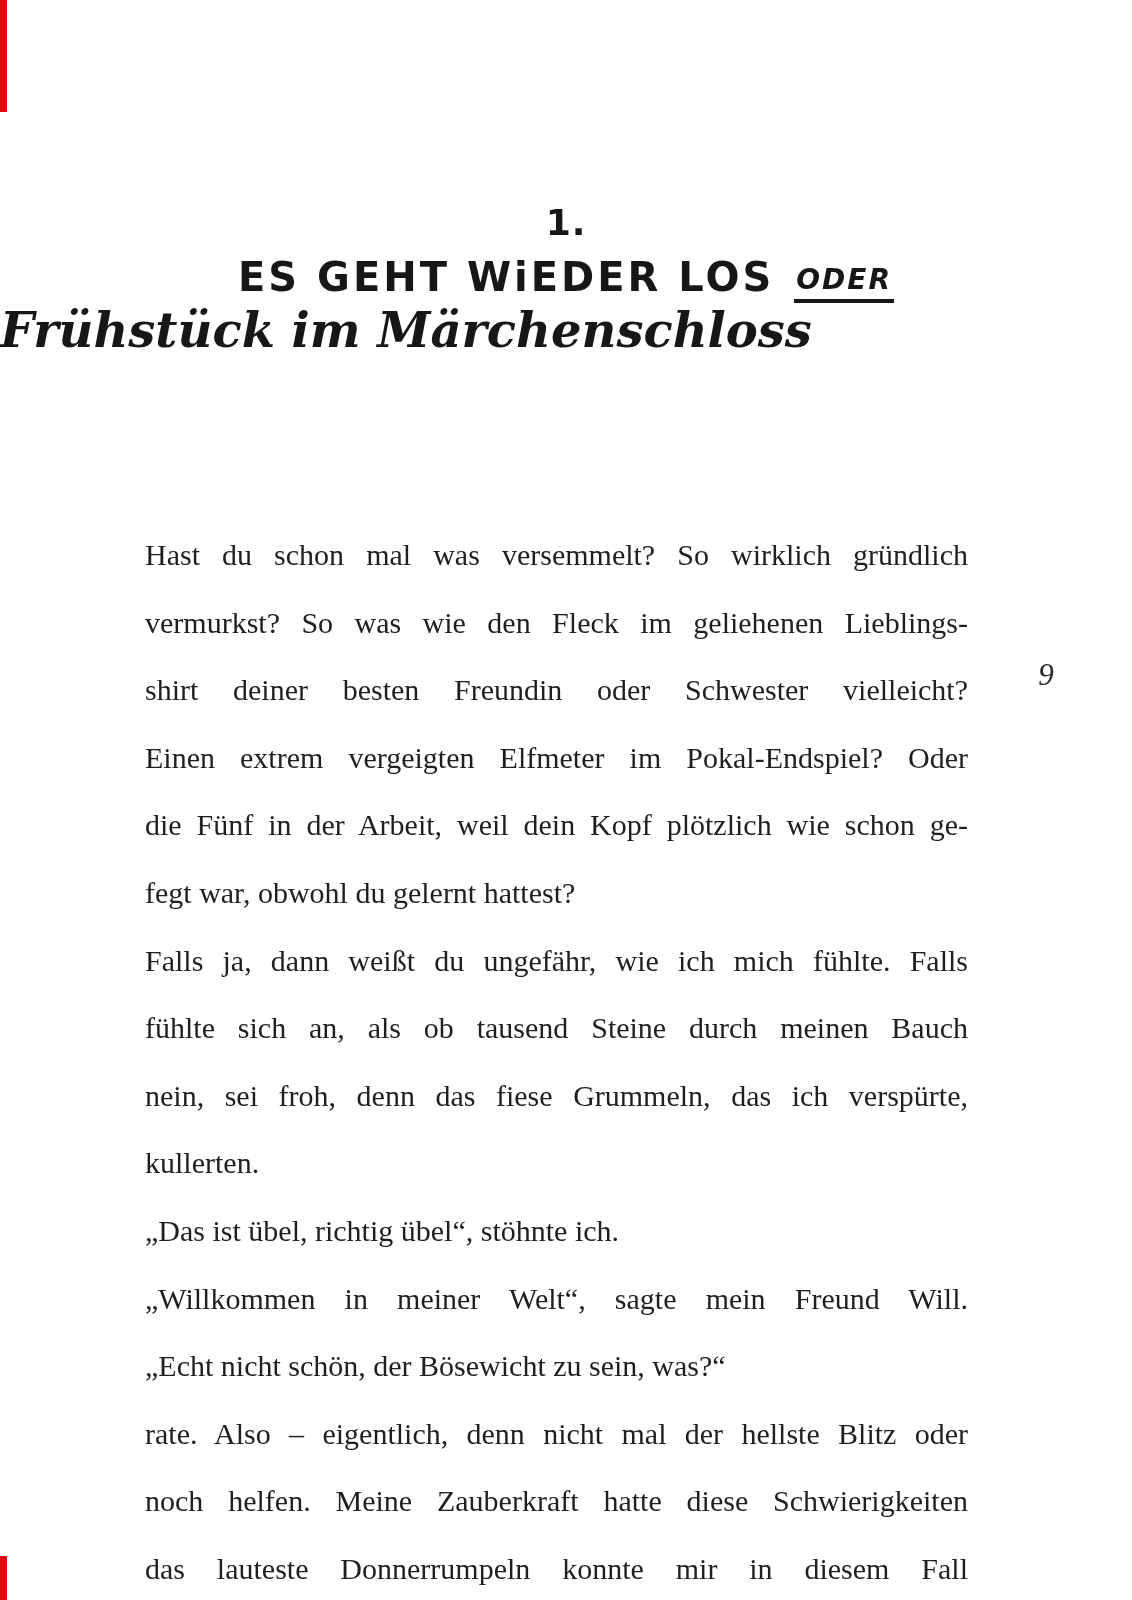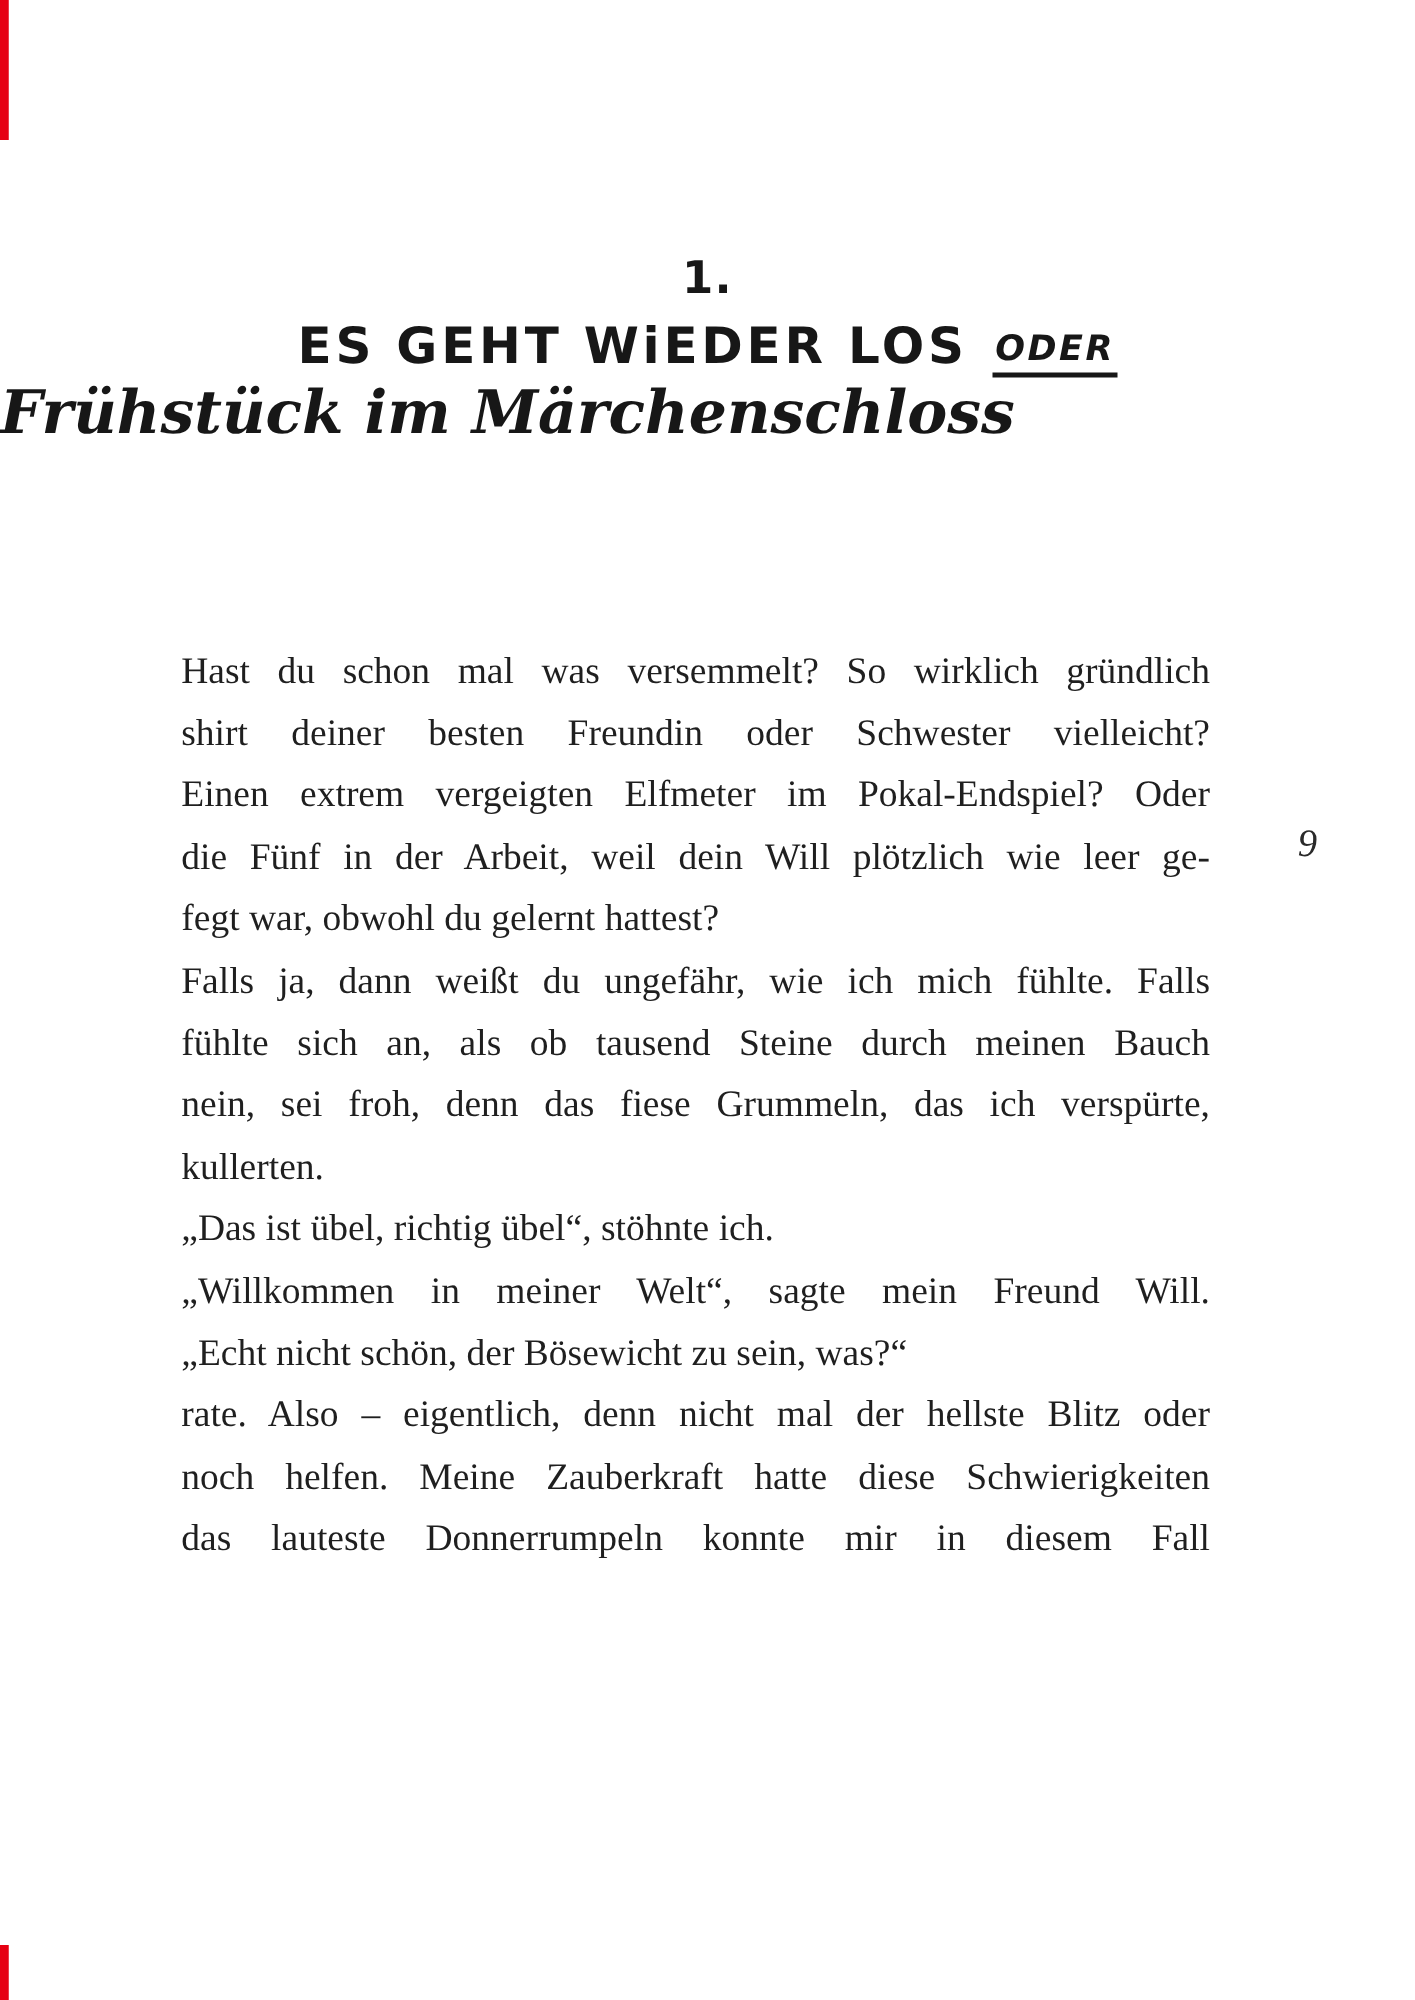--- a/index.html
+++ b/index.html
@@ -81,20 +81,21 @@
     top: 512px;
     left: 145px;
     width: 823px;
     font-size: 30px;
     line-height: 49.6px;
     color: #1f1f1f;
   }
   .body-text .line {
     height: 49.6px;
     overflow: hidden;
+    margin-top: 18px;
   }
   .body-text .line.j {
     text-align: justify;
     text-align-last: justify;
   }
   .body-text .line.l {
     text-align: left;
     white-space: nowrap;
   }
 
@@ -120,23 +121,24 @@
   <div class="edge-strip bottom" style="background: rgb(230, 0, 18);"></div>
 
   <div class="chapter-number">1.</div>
 
   <div class="chapter-title"><span>ES GEHT WiEDER LOS</span><span class="oder">ODER</span></div>
 
   <div class="chapter-subtitle">Frühstück im Märchenschloss</div>
 
   <div class="body-text">
     <div class="line j">Hast du schon mal was versemmelt? So wirklich gründlich</div>
+    <div class="line j">vermurkst? So was wie den Fleck im geliehenen Lieblings-</div>
     <div class="line j">shirt deiner besten Freundin oder Schwester vielleicht?</div>
     <div class="line j">Einen extrem vergeigten Elfmeter im Pokal-Endspiel? Oder</div>
-    <div class="line j">die Fünf in der Arbeit, weil dein Will plötzlich wie leer ge-</div>
+    <div class="line j">die Fünf in der Arbeit, weil dein Kopf plötzlich wie schon ge-</div>
     <div class="line l">fegt war, obwohl du gelernt hattest?</div>
     <div class="line j">Falls ja, dann weißt du ungefähr, wie ich mich fühlte. Falls</div>
     <div class="line j">fühlte sich an, als ob tausend Steine durch meinen Bauch</div>
     <div class="line j">nein, sei froh, denn das fiese Grummeln, das ich verspürte,</div>
     <div class="line l">kullerten.</div>
     <div class="line l">„Das ist übel, richtig übel“, stöhnte ich.</div>
     <div class="line j">„Willkommen in meiner Welt“, sagte mein Freund Will.</div>
     <div class="line l">„Echt nicht schön, der Bösewicht zu sein, was?“</div>
     <div class="line j">rate. Also – eigentlich, denn nicht mal der hellste Blitz oder</div>
     <div class="line j">noch helfen. Meine Zauberkraft hatte diese Schwierigkeiten</div>

